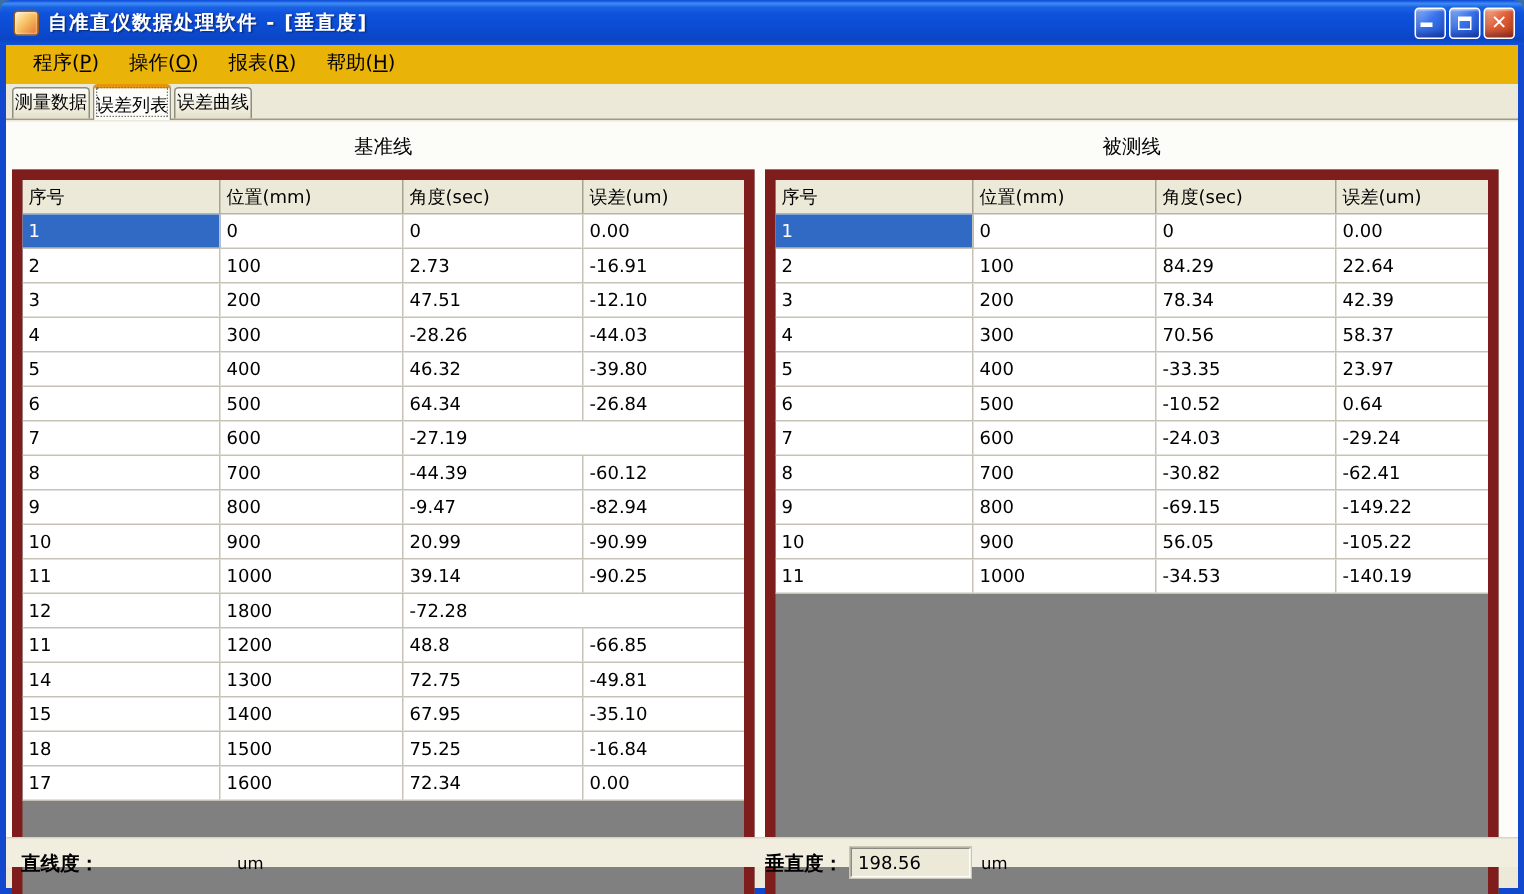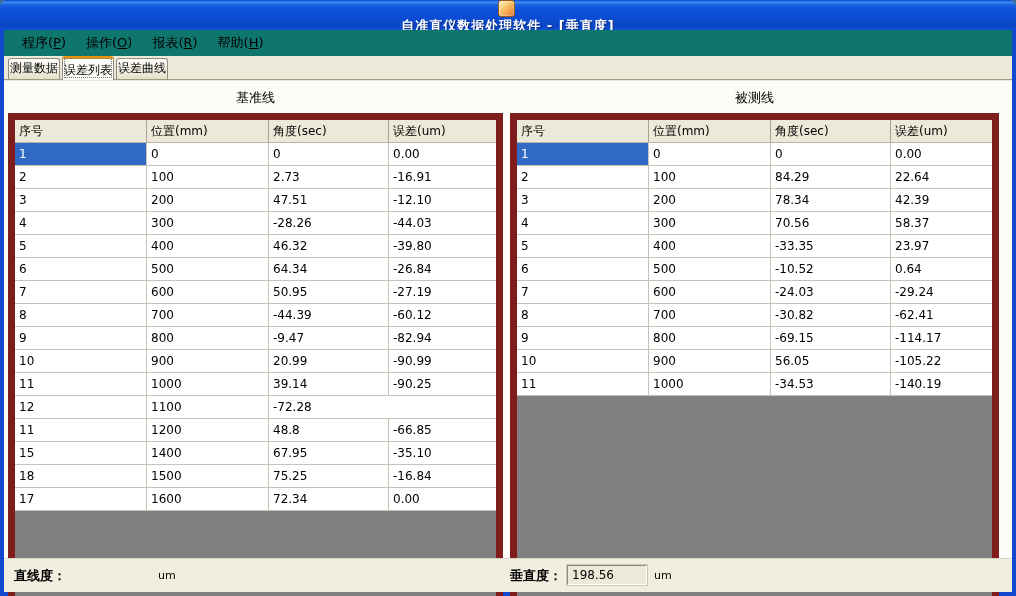--- a/index.html
+++ b/index.html
@@ -4,21 +4,21 @@
 <style>
   * { margin:0; padding:0; box-sizing:border-box; }
   html,body { width:1016px; height:596px; background:#3a6ea5; font-family:"DejaVu Sans", sans-serif; }
 
   .window { position:relative; width:1016px; height:596px;
     border-radius:7px 7px 0 0; overflow:hidden; }
 
   
   .titlebar { position:absolute; left:0; top:0; width:1016px; height:30px;
     background:linear-gradient(180deg,#0b47d8 0%,#3d8bf2 8%,#1a63e4 16%,#0f52dc 30%,#0c4cd4 60%,#0a45c4 88%,#1152da 100%);
-    border-radius:7px 7px 0 0; display:flex; align-items:center; padding:0 6px;flex-direction:column; }
+    border-radius:7px 7px 0 0; display:flex; align-items:center; padding:0 6px; }
   .app-icon { width:17px; height:17px; margin:0 6px 0 3px; border-radius:3px;
     background:linear-gradient(135deg,#fef3d0 0%,#f8c265 45%,#e2702a 100%);
     border:1px solid #9c5a14; box-shadow:inset 0 0 2px #fff; flex:none; }
   .title-text { color:#fff; font-weight:bold; font-size:13px; letter-spacing:1px;
     text-shadow:1px 1px 1px #0a2a7a; white-space:nowrap; }
   .win-btns { margin-left:auto; display:flex; gap:2px; }
   .win-btn { width:21px; height:21px; border:1px solid #fff; border-radius:3px;
     background:linear-gradient(135deg,#8fb3f5 0%,#3a74ec 45%,#1d50cd 100%);
     box-shadow:inset 0 -3px 4px rgba(0,0,60,.35), inset 0 1px 1px rgba(255,255,255,.6);
     display:flex; align-items:center; justify-content:center; cursor:default; }
@@ -27,22 +27,22 @@
   .glyph-max { display:block; width:9px; height:9px; border:1px solid #fff; border-top:3px solid #fff; }
   .glyph-close { color:#fff; font-weight:bold; font-size:13px; line-height:13px; }
 
   
   .body { position:absolute; left:0; top:30px; width:1016px; height:566px;
     border-left:4px solid #1148ce; border-right:4px solid #1148ce; border-bottom:4px solid #1148ce;
     background:#ece9d8; }
   .body-inner { position:relative; width:1008px; height:562px; }
 
   
-  .menubar { position:absolute; left:0; top:0; width:1008px; height:26px; background:#0f766e;
-    display:flex; align-items:center; padding-left:8px; font-size:13px; color:#000; }
+  .menubar { position:absolute; left:0; top:0; width:1008px; height:26px; background:#eab308;
+    display:flex; padding-left:8px; font-size:13px; color:#000; }
   .menu-item { padding:3px 10px; white-space:nowrap; }
   .menu-item .hotkey { text-decoration:underline; }
 
   
   .tabstrip { position:absolute; left:0; top:26px; width:1008px; height:24px; background:#ece9d8;
     border-bottom:1px solid #9d9a86; display:flex; align-items:flex-end; padding-left:4px; }
   .tab { position:relative; height:21px; line-height:19px; padding:0 1px; font-size:12px; color:#000;
     background:linear-gradient(180deg,#fdfdfb 0%,#efecdc 70%,#e2dfc9 100%);
     border:1px solid #8f8d7d; border-bottom:none; border-radius:3px 3px 0 0; margin-right:2px; }
   .tab.active { height:24px; line-height:22px; margin-bottom:-1px; z-index:2;
@@ -62,21 +62,21 @@
 
   .grid-header { display:flex; height:23px; background:var(--header_bg,#ece9d8); border-bottom:1px solid #b7b4a5; }
   .grid-header .grid-cell { border-right:1px solid #a6a393; font-size:12px; color:#000; }
   .grid-row { display:flex; height:23px; background:#fff; border-bottom:1px solid #c6c3b6; }
   .grid-cell { padding-left:4px; line-height:22px; font-size:12px; color:#000; white-space:nowrap; overflow:hidden; }
   .grid-row .grid-cell { border-right:1px solid #c6c3b6; }
   .c0 { width:132px; flex:none; } .c1 { width:122px; flex:none; } .c2 { width:120px; flex:none; } .c3 { flex:1; border-right:none !important; }
   .grid-cell.selected { background:var(--selection,#316ac5); color:#fff; }
 
   
-  .footer { position:absolute; left:0; top:528px; width:1008px; height:34px; background:#f1eee0;
+  .footer { position:absolute; left:0; top:528px; width:1008px; height:20px; background:#f1eee0;
     border-top:1px solid #d8d5c4; }
   .f-label { position:absolute; top:8px; font-size:13px; font-weight:bold; color:#000; }
   .f-box { position:absolute; top:6px; height:20px; background:#ece9d8;
     border-top:1px solid #8a8a82; border-left:1px solid #8a8a82;
     border-bottom:1px solid #fff; border-right:1px solid #fff;
     box-shadow:0 0 0 1px #c9c6b6; font-size:12px; line-height:18px; padding-left:4px; color:#000; }
   .f-unit { position:absolute; top:10px; font-size:11px; color:#000; }
   #box-straight { left:72px;  width:72px;margin-top:42px; }
   #lbl-straight { left:10px; }
   #unit-straight{ left:154px; }
@@ -165,21 +165,20 @@
               </div>
               <div class="grid-row">
                 <div class="grid-cell c0">6</div>
                 <div class="grid-cell c1">500</div>
                 <div class="grid-cell c2">64.34</div>
                 <div class="grid-cell c3">-26.84</div>
               </div>
               <div class="grid-row">
                 <div class="grid-cell c0">7</div>
                 <div class="grid-cell c1">600</div>
-                <div class="grid-cell c2">50.95</div>
                 <div class="grid-cell c3">-27.19</div>
               </div>
               <div class="grid-row">
                 <div class="grid-cell c0">8</div>
                 <div class="grid-cell c1">700</div>
                 <div class="grid-cell c2">-44.39</div>
                 <div class="grid-cell c3">-60.12</div>
               </div>
               <div class="grid-row">
                 <div class="grid-cell c0">9</div>
@@ -194,28 +193,34 @@
                 <div class="grid-cell c3">-90.99</div>
               </div>
               <div class="grid-row">
                 <div class="grid-cell c0">11</div>
                 <div class="grid-cell c1">1000</div>
                 <div class="grid-cell c2">39.14</div>
                 <div class="grid-cell c3">-90.25</div>
               </div>
               <div class="grid-row">
                 <div class="grid-cell c0">12</div>
-                <div class="grid-cell c1">1100</div>
+                <div class="grid-cell c1">1800</div>
                 <div class="grid-cell c3">-72.28</div>
               </div>
               <div class="grid-row">
                 <div class="grid-cell c0">11</div>
                 <div class="grid-cell c1">1200</div>
                 <div class="grid-cell c2">48.8</div>
                 <div class="grid-cell c3">-66.85</div>
+              </div>
+              <div class="grid-row">
+                <div class="grid-cell c0">14</div>
+                <div class="grid-cell c1">1300</div>
+                <div class="grid-cell c2">72.75</div>
+                <div class="grid-cell c3">-49.81</div>
               </div>
               <div class="grid-row">
                 <div class="grid-cell c0">15</div>
                 <div class="grid-cell c1">1400</div>
                 <div class="grid-cell c2">67.95</div>
                 <div class="grid-cell c3">-35.10</div>
               </div>
               <div class="grid-row">
                 <div class="grid-cell c0">18</div>
                 <div class="grid-cell c1">1500</div>
@@ -284,21 +289,21 @@
               <div class="grid-row">
                 <div class="grid-cell c0">8</div>
                 <div class="grid-cell c1">700</div>
                 <div class="grid-cell c2">-30.82</div>
                 <div class="grid-cell c3">-62.41</div>
               </div>
               <div class="grid-row">
                 <div class="grid-cell c0">9</div>
                 <div class="grid-cell c1">800</div>
                 <div class="grid-cell c2">-69.15</div>
-                <div class="grid-cell c3">-114.17</div>
+                <div class="grid-cell c3">-149.22</div>
               </div>
               <div class="grid-row">
                 <div class="grid-cell c0">10</div>
                 <div class="grid-cell c1">900</div>
                 <div class="grid-cell c2">56.05</div>
                 <div class="grid-cell c3">-105.22</div>
               </div>
               <div class="grid-row">
                 <div class="grid-cell c0">11</div>
                 <div class="grid-cell c1">1000</div>

